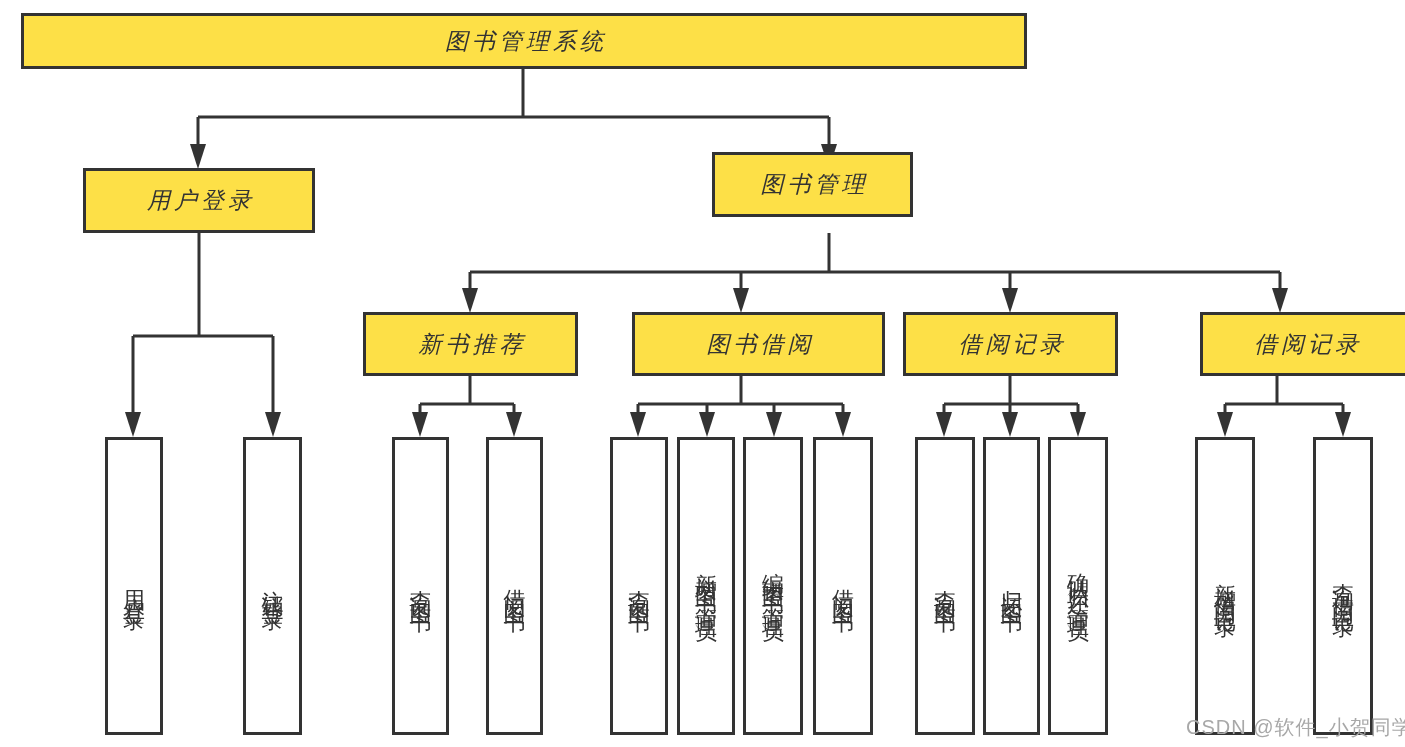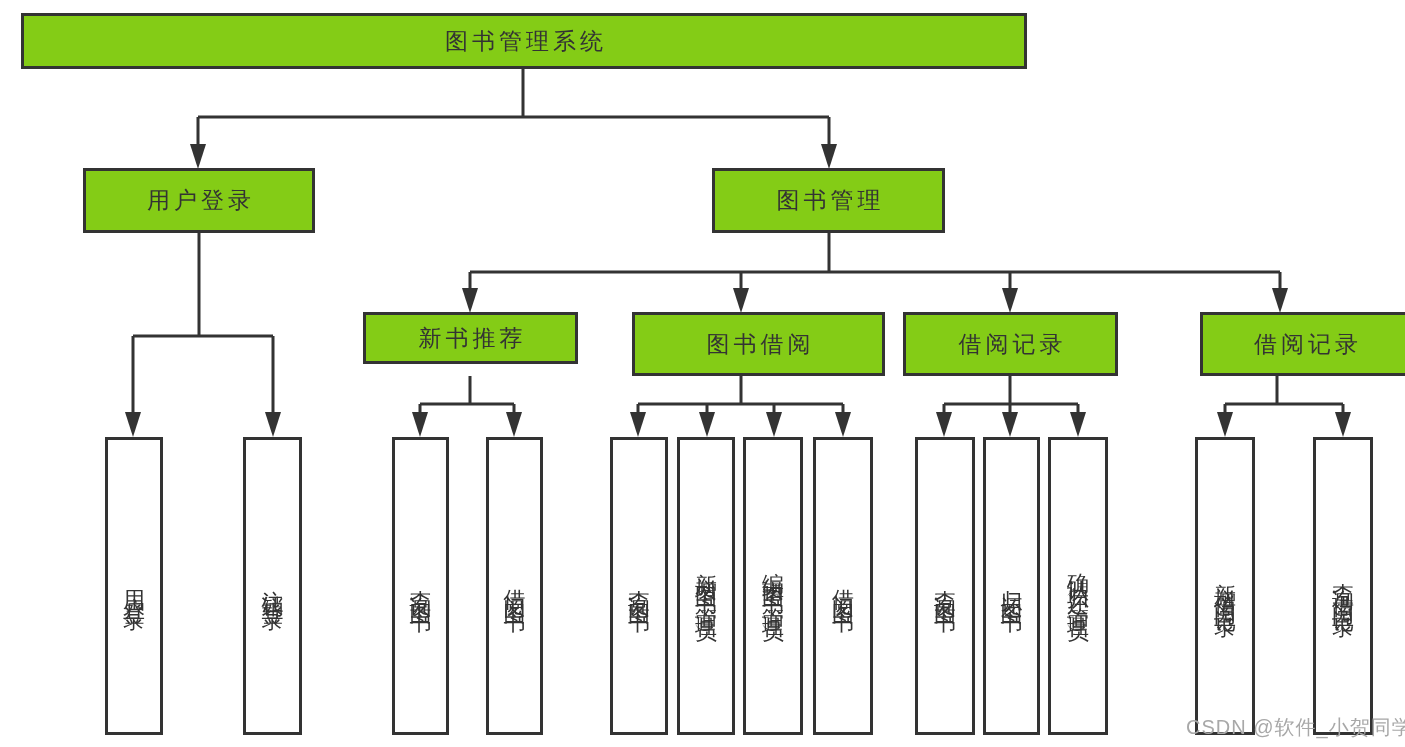--- a/index.html
+++ b/index.html
@@ -19,30 +19,31 @@
     position: absolute;
     left: 0;
     top: 0;
     width: 1405px;
     height: 747px;
     pointer-events: none;
   }
   .node {
     position: absolute;
     box-sizing: border-box;
-    background: #84cc16;
+    background: #fde047;
     border: 3px solid #333333;
     display: flex;
     align-items: center;
     justify-content: center;
     color: #333333;
     font-size: 23px;
     letter-spacing: 4px;
     white-space: nowrap;
     text-indent: 4px; 
+    font-style: italic;
   }
   .leaf {
     position: absolute;
     box-sizing: border-box;
     background: #ffffff;
     border: 3px solid #333333;
     display: flex;
     align-items: center;
     justify-content: center;
     color: #333333;
@@ -117,25 +118,25 @@
     </g>
   </svg>
 
   <div class="node" style="left:21px; top:13px; width:1006px; height:56px;">
     <span>图书管理系统</span>
   </div>
 
   <div class="node" style="left:83px; top:168px; width:232px; height:65px;">
     <span>用户登录</span>
   </div>
-  <div class="node" style="left:712px; top:168px; width:233px; height:65px;">
+  <div class="node" style="left:712px; top:152px; width:201px; height:65px;">
     <span>图书管理</span>
   </div>
 
-  <div class="node" style="left:363px; top:312px; width:215px; height:52px;">
+  <div class="node" style="left:363px; top:312px; width:215px; height:64px;">
     <span>新书推荐</span>
   </div>
   <div class="node" style="left:632px; top:312px; width:253px; height:64px;">
     <span>图书借阅</span>
   </div>
   <div class="node" style="left:903px; top:312px; width:215px; height:64px;">
     <span>借阅记录</span>
   </div>
   <div class="node" style="left:1172px; top:312px; width:212px; height:64px;margin-left:28px;">
     <span>借阅记录</span>

